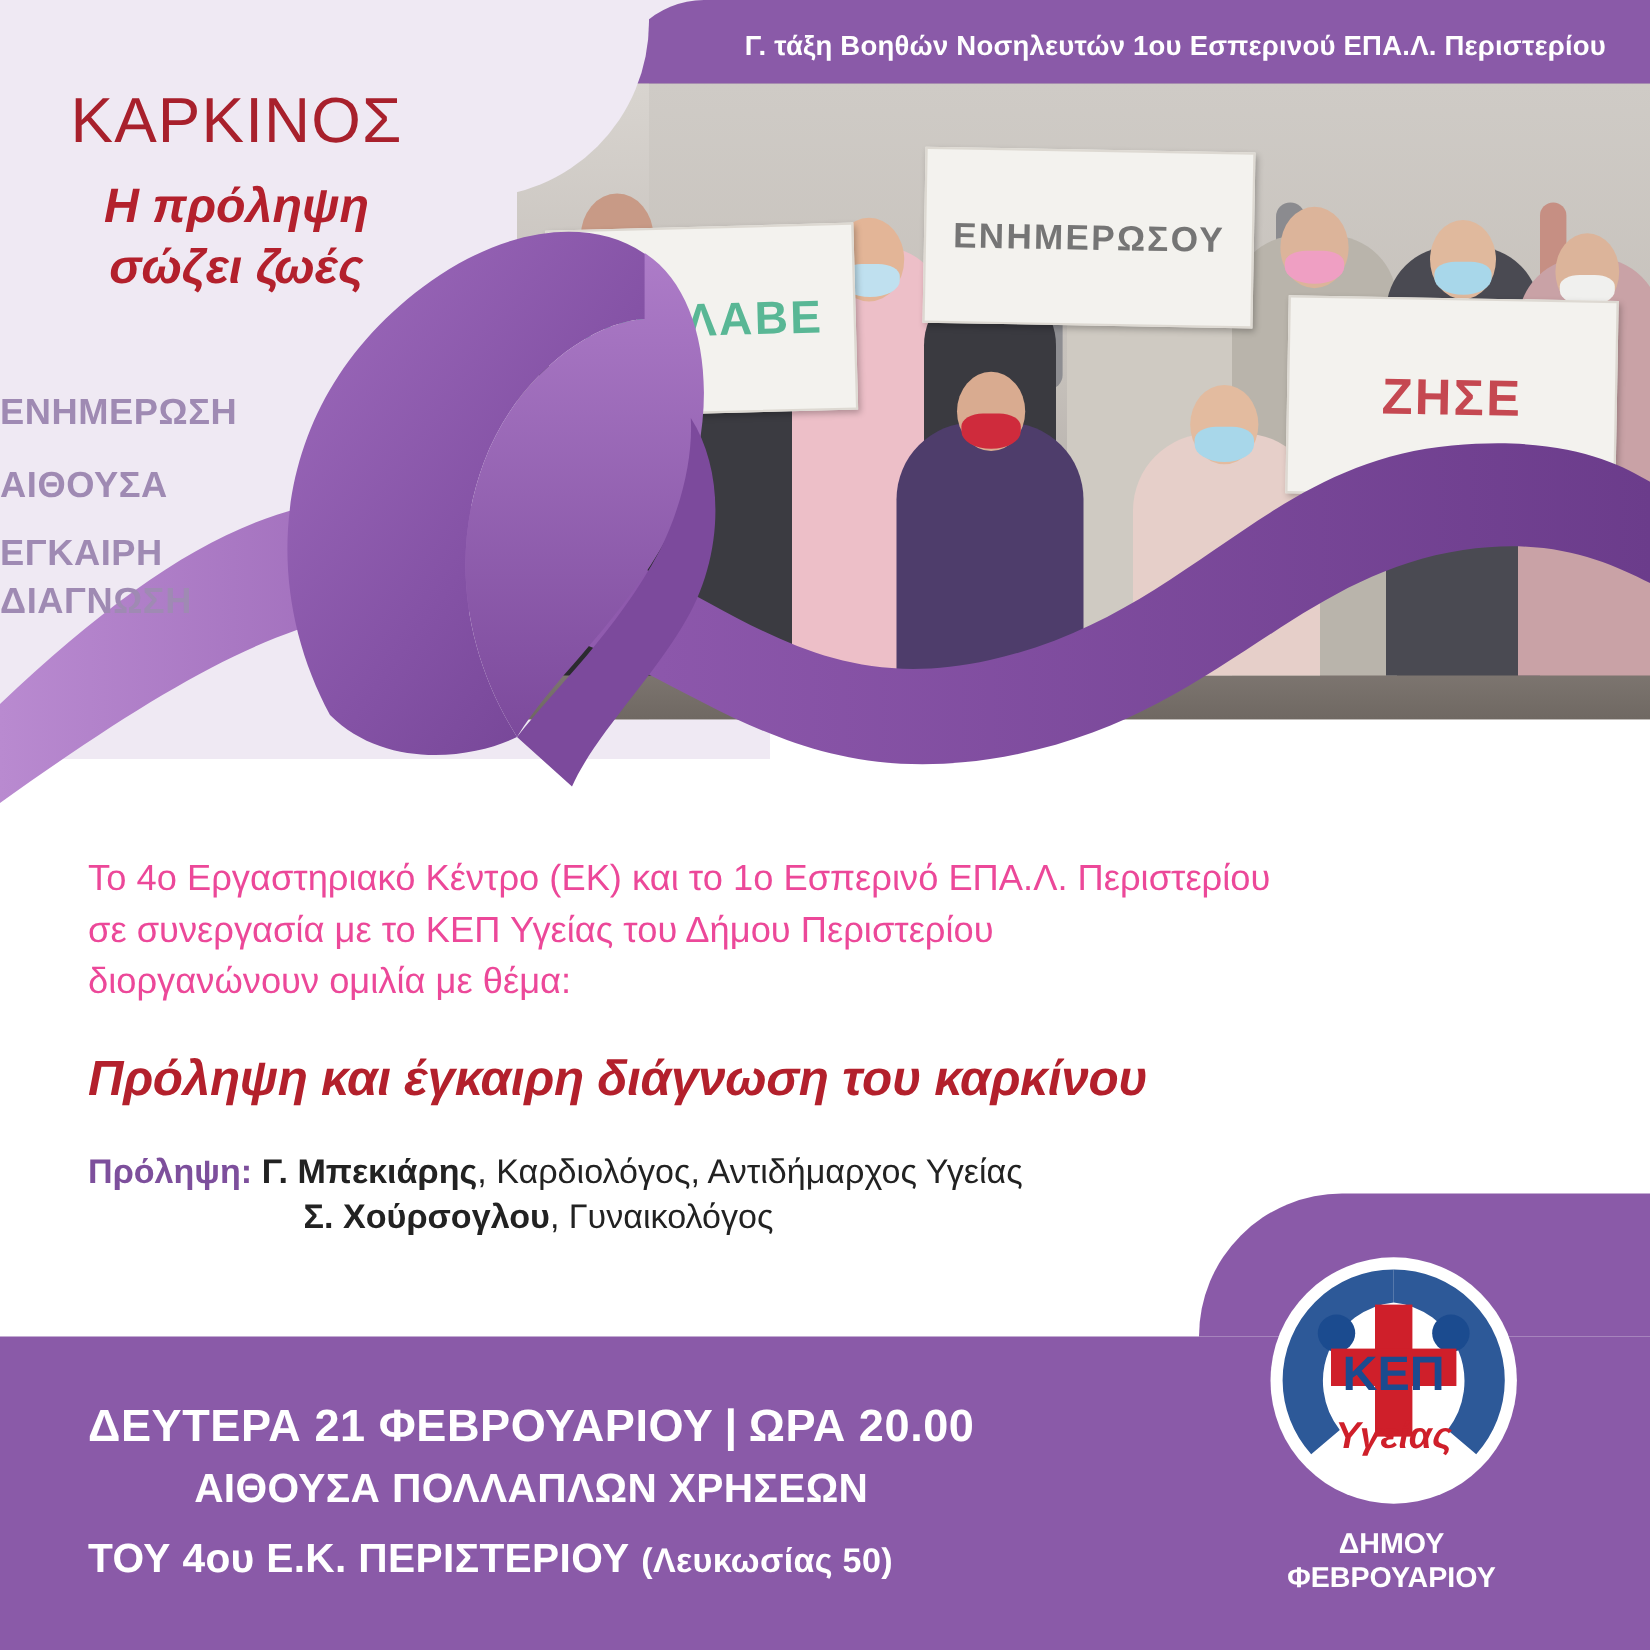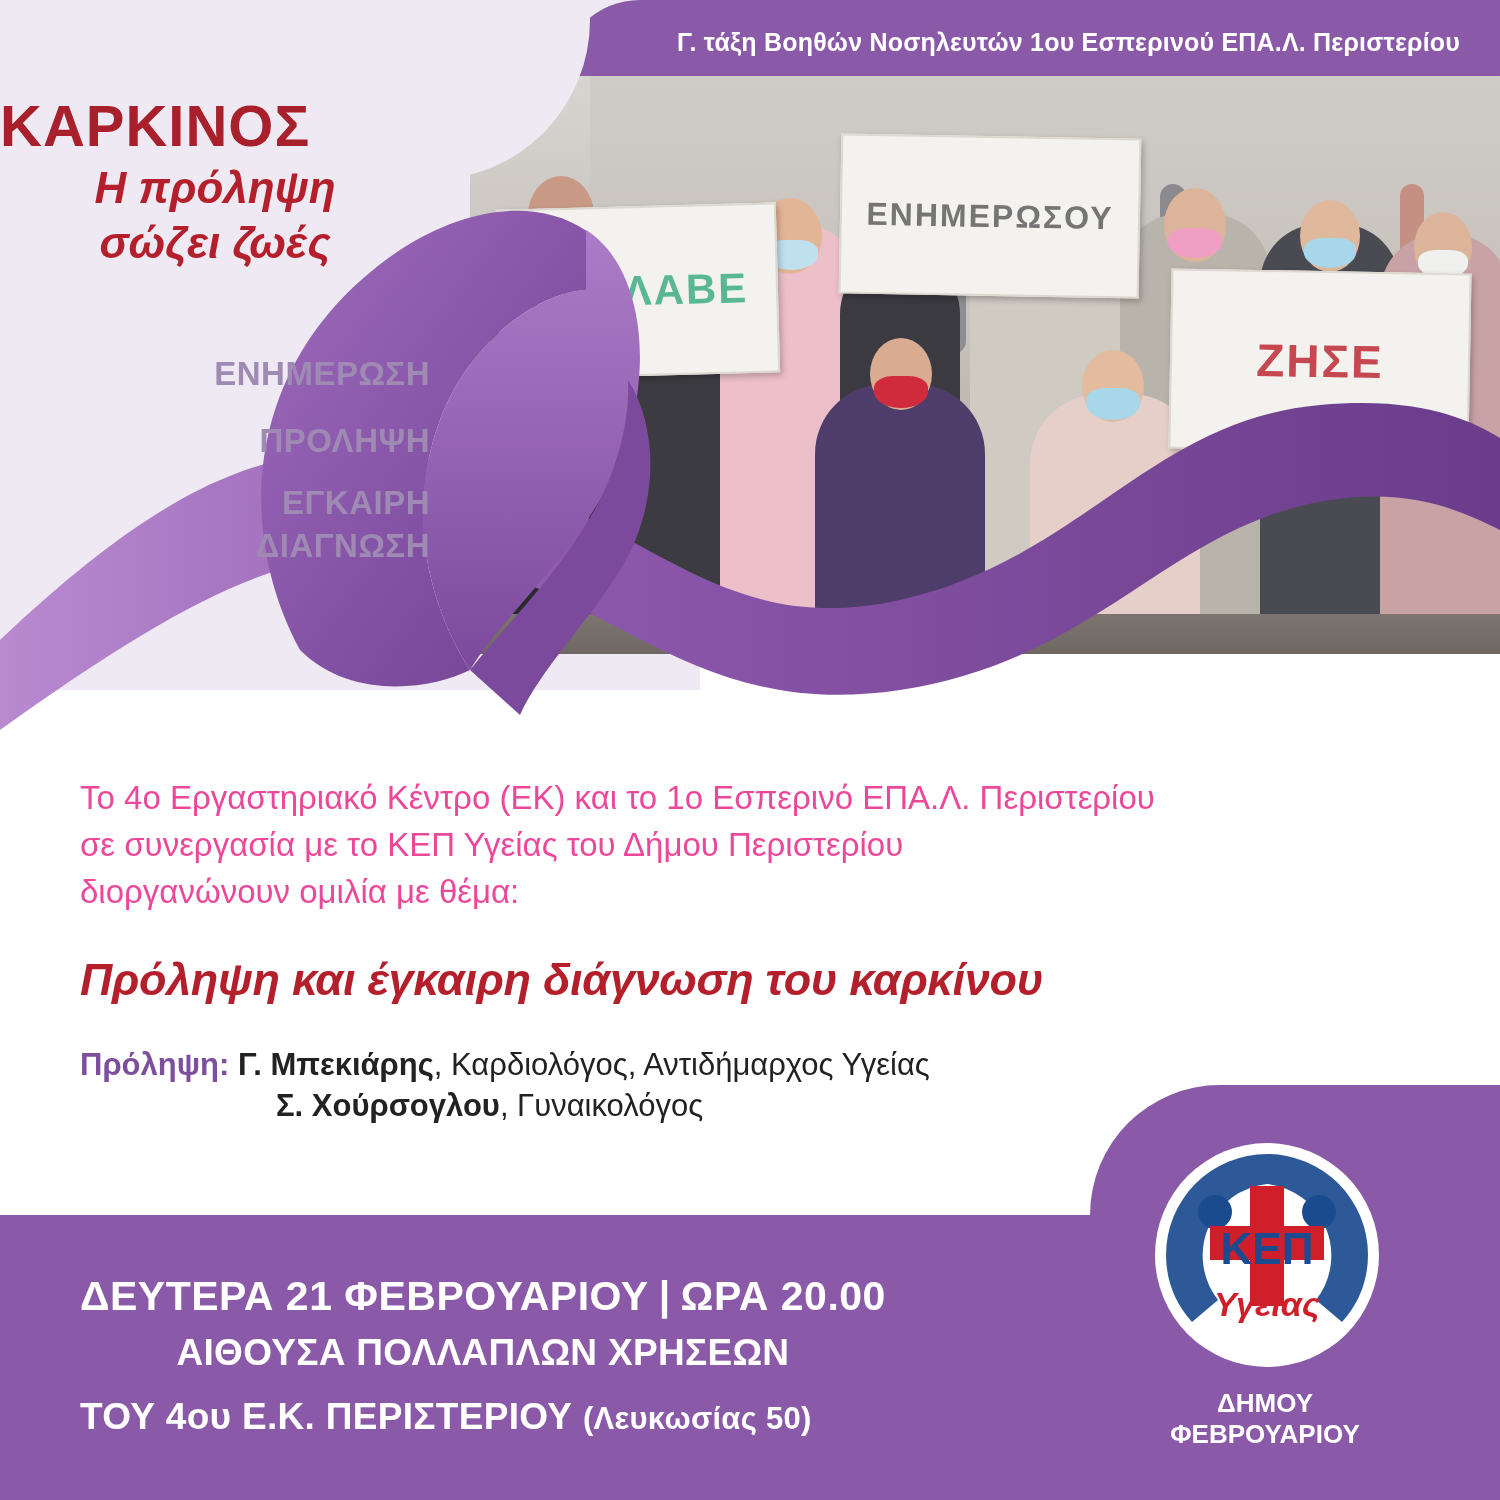--- a/index.html
+++ b/index.html
@@ -158,41 +158,41 @@
     font-size: 37px; font-weight: bold; letter-spacing: .3px;
     margin-bottom: 22px;
     text-align: center;
   }
   .bl3 { font-size: 37px; font-weight: bold; letter-spacing: .3px; }
   .bl3 .addr { font-size: 31px; font-weight: bold; }
 
   
   .kark {
     position: absolute;
-    left: 0; top: 92px; width: 430px;
-    text-align: left;
+    left: 0; top: 76px; width: 430px;
+    text-align: center;
     color: #a8202c;
     font-size: 58px;
-    font-weight: bold;
+    font-weight: normal;
     letter-spacing: 1px;
   }
   .sub {
     position: absolute;
     left: 0; top: 160px; width: 430px;
     text-align: center;
     color: #b3202c;
     font-size: 44px;
     font-style: italic;
     font-weight: bold;
     line-height: 1.25;
   }
   .kw {
     position: absolute;
     width: 430px;
-    text-align: right;
+    text-align: left;
     color: #9f8ab3;
     font-weight: bold;
     font-size: 33px;
     letter-spacing: .5px;
   }
   .kw1 { left: 0; top: 355px; }
   .kw2 { left: 0; top: 422px; }
   .kw3 { left: 0; top: 482px; line-height: 1.3; }
 
   
@@ -312,21 +312,21 @@
     <path d="M470,500 C505,455 560,405 600,330 C620,290 630,245 628,210 C660,260 658,340 620,400
              C590,450 540,500 520,545 Z" fill="#7c4a9c"></path>
   </svg>
 
   <div class="kark">ΚΑΡΚΙΝΟΣ</div>
   <div class="sub">
     <div>Η πρόληψη</div>
     <div>σώζει ζωές</div>
   </div>
   <div class="kw kw1">ΕΝΗΜΕΡΩΣΗ</div>
-  <div class="kw kw2">ΠΡΟΛΗΨΗ</div>
+  <div class="kw kw2">ΑΙΘΟΥΣΑ</div>
   <div class="kw kw3">
     <div>ΕΓΚΑΙΡΗ</div>
     <div>ΔΙΑΓΝΩΣΗ</div>
   </div>
 
   <div class="body-text">
     <div class="intro">
       <div>Το 4ο Εργαστηριακό Κέντρο (ΕΚ) και το 1ο Εσπερινό ΕΠΑ.Λ. Περιστερίου</div>
       <div>σε συνεργασία με το ΚΕΠ Υγείας του Δήμου Περιστερίου</div>
       <div>διοργανώνουν ομιλία με θέμα:</div>

